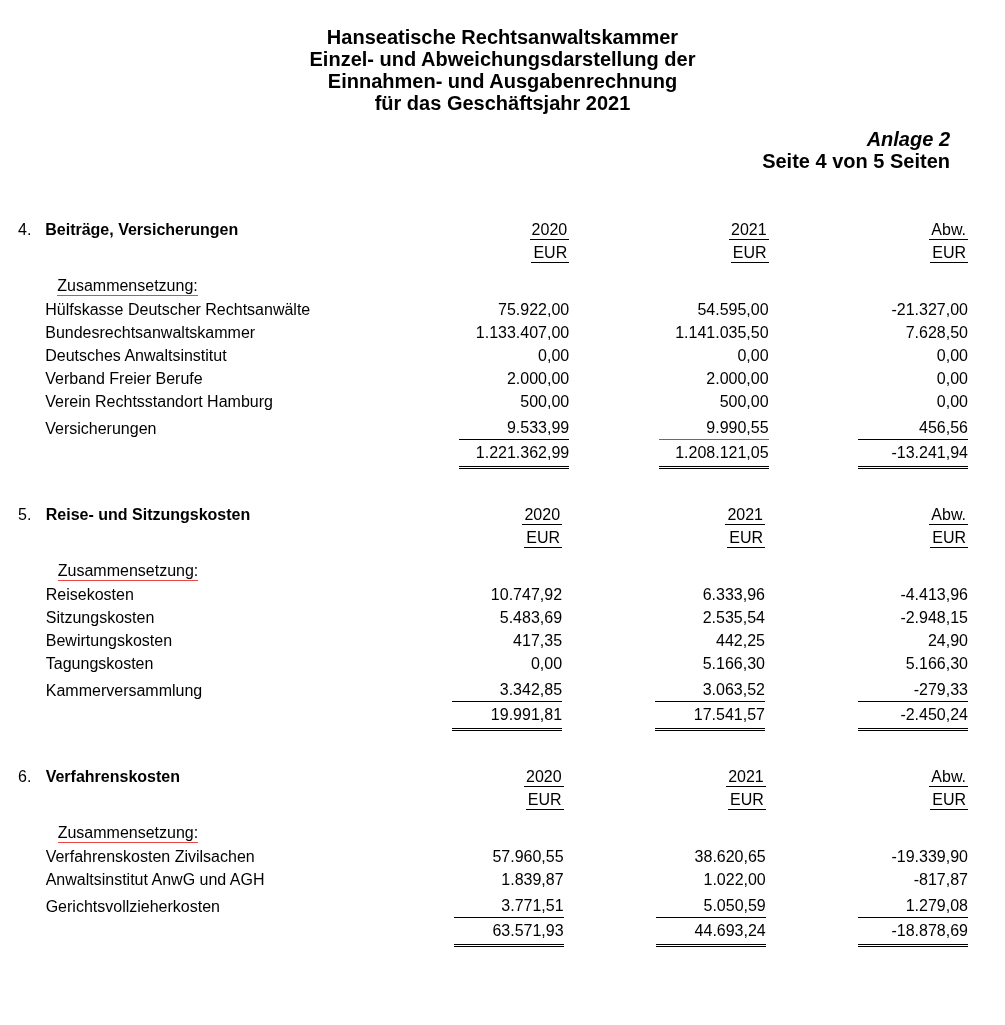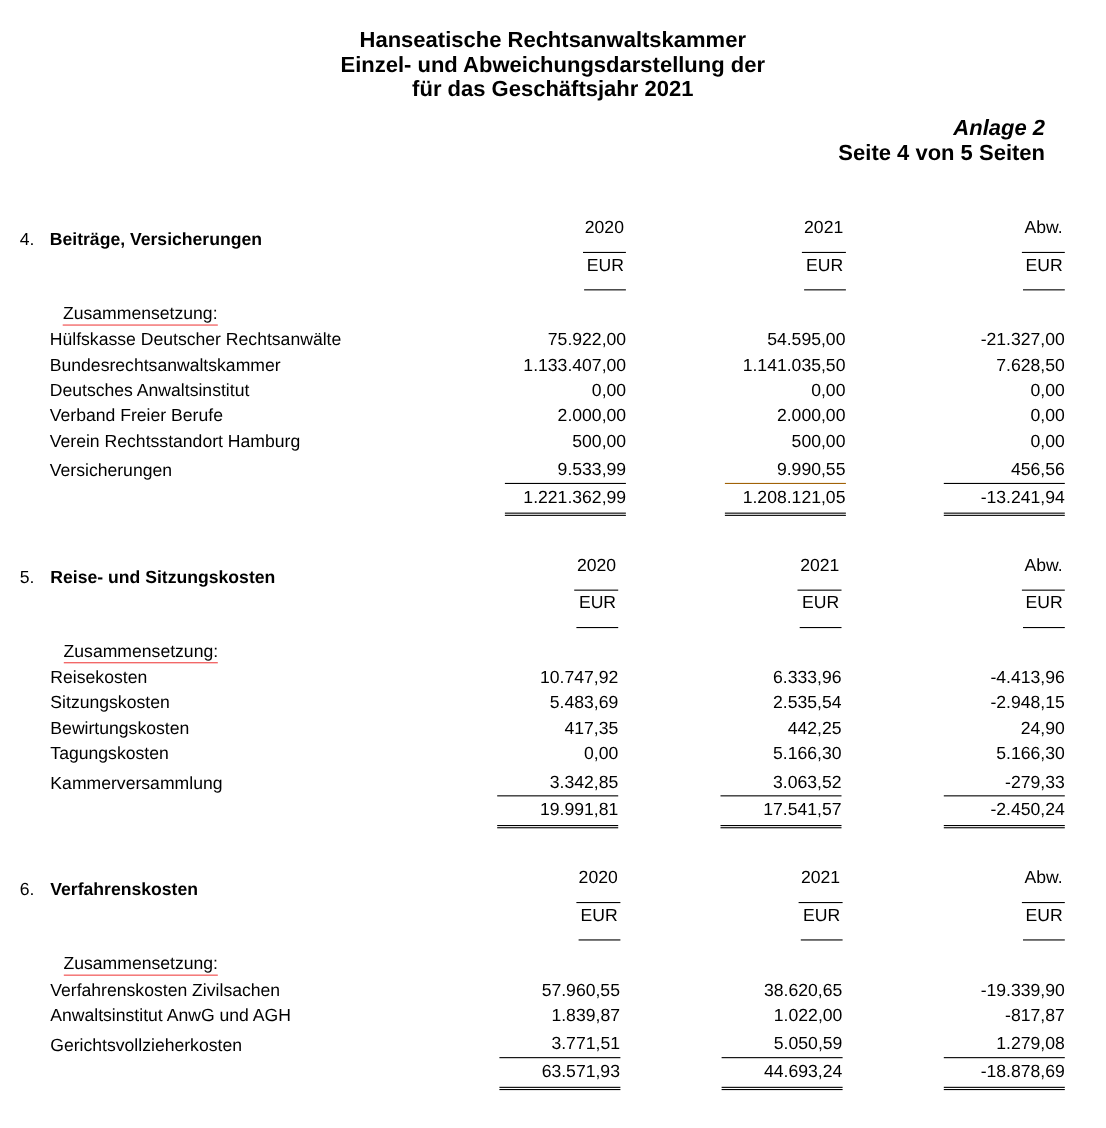--- a/index.html
+++ b/index.html
@@ -76,21 +76,21 @@
     font-weight: normal;
   }
   td.lbl {
     width: 400px;
     text-align: left;
   }
   td.lbl.bold { font-weight: bold; }
   .uline-head {
     display: inline-block;
     border-bottom: 1px solid #000;
-    padding: 0 2px 12px 2px;
+    padding: 0 2px 0 2px;
     line-height: 19px;
   }
   .zus {
     display: inline-block;
     border-bottom: 1px solid #ef4444;
     line-height: 19px;
     margin-left: 12px;
   }
   tr.year-row td { padding-top: 0px; }
   tr.eur-row td { padding-bottom: 4px; }
@@ -115,20 +115,21 @@
   tr.total-row td { padding-top: 0px; }
 </style>
 </head>
 <body>
 
 <div class="page">
 
   <div class="header">
     <div>Hanseatische Rechtsanwaltskammer</div>
     <div>Einzel- und Abweichungsdarstellung der</div>
+    <div>Einnahmen- und Ausgabenrechnung</div>
     <div>für das Geschäftsjahr 2021</div>
   </div>
 
   <div class="anlage-block">
     <div class="anlage-line1">Anlage 2</div>
     <div>Seite 4 von 5 Seiten</div>
   </div>
 
   <div class="section first">
     <table class="sec">

